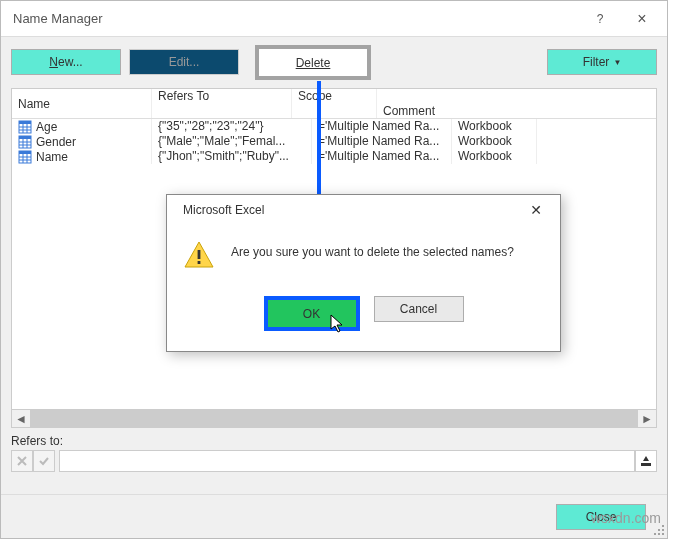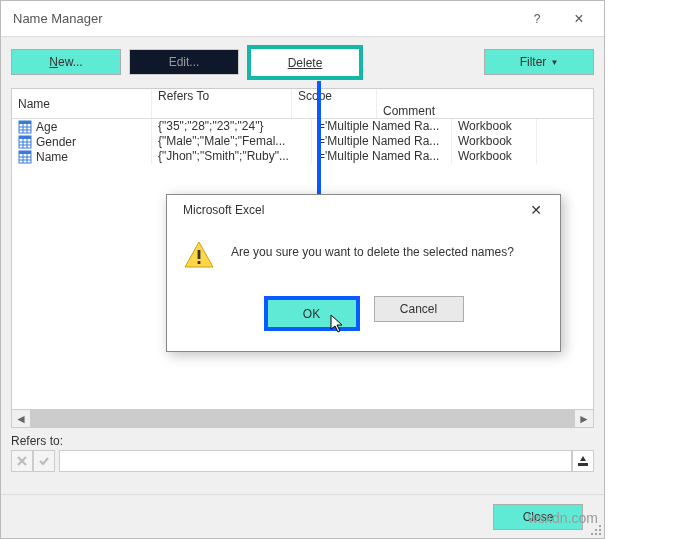--- a/index.html
+++ b/index.html
@@ -1,24 +1,24 @@
 <!DOCTYPE html>
 <html><head>
 <meta charset="utf-8">
 <style>
   * { box-sizing: border-box; font-family: "Segoe UI", Arial, sans-serif; font-size: 12px; }
   body { margin: 0; background: #fff; width: 690px; height: 539px; overflow: hidden; position: relative; }
-  .window { width: 605px; height: 539px; border: 1px solid #bbb; background: #f0f0f0; position: relative; }
+  .window { width: 668px; height: 539px; border: 1px solid #bbb; background: #f0f0f0; position: relative; }
   .titlebar { height: 36px; background: #fff; display: flex; align-items: center; padding: 0 4px 0 12px; border-bottom: 1px solid #ddd;}
   .titlebar .title { flex: 1; color: #555; font-size: 13px; }
   .titlebar .btn { width: 42px; height: 36px; display: flex; align-items: center; justify-content: center; color: #555; }
   .toolbar { padding: 12px 10px 8px 10px; display: flex; gap: 8px; }
   .tbtn { width: 110px; height: 26px; background: #5eead4; border: 1px solid #adadad; display: flex; align-items: center; justify-content: center; color: #333; cursor: pointer; }
-  .tbtn.disabled { color: #999; background: #0f172a; border-color: #ccc; cursor: default; }
-  .tbtn.highlight { border: 4px solid #14b8a6; background: #fff; height: 35px; width: 116px; margin-top: -4px; box-shadow: 0 0 0 1px #fff inset; }
+  .tbtn.disabled { color: #999; background: #0c4a6e; border-color: #ccc; cursor: default; }
+  .tbtn.highlight { border: 4px solid #a3a3a3; background: #fff; height: 35px; width: 116px; margin-top: -4px; box-shadow: 0 0 0 1px #fff inset; margin-left: 8px; }
   .spacer { flex: 1; }
   .tbtn .caret { margin-left: 4px; font-size: 8px;}
   
   .grid { margin: 0 10px; background: #fff; border: 1px solid #ccc; height: 322px; display: flex; flex-direction:column; }
   .ghead, .grow { display: flex; }
   .ghead { background: #fff; border-bottom: 1px solid #ddd; color:#333; flex: 0 0 auto; }
   .gcell { padding: 0 6px; overflow: hidden; text-overflow: ellipsis; white-space: nowrap; border-right: 1px solid #eee; }
   .ghead .gcell { font-weight: normal; color: #333; }
   .c1 { width: 140px; display:flex; align-items:center; gap:4px;}
   .c2 { width: 160px; }
@@ -49,21 +49,21 @@
   
   .modal { position:absolute; left:165px; top:193px; width:395px; height:158px; background:#fff; border:1px solid #888; box-shadow: 3px 3px 12px rgba(0,0,0,0.25);}
   .modal .mtitle { height:30px; display:flex; align-items:center; padding:0 4px 0 16px; color:#333; font-size:12px;}
   .modal .mtitle .mt { flex:1; }
   .modal .mtitle .mx { width:40px; height:24px; display:flex; align-items:center; justify-content:center; color:#333; font-size:14px;}
   .modal .mbody { padding: 14px 16px 0 16px; display:flex; align-items:flex-start; gap:16px;}
   .warn { width:32px; }
   .modal .msg { color:#333; padding-top:6px;}
   .modal .mfoot { display:flex; justify-content:center; gap:14px; margin-top:22px;}
   .modal .mbtn { width:90px; height:26px; display:flex; align-items:center; justify-content:center; background:#e9e9e9; border:1px solid #adadad; color:#333; cursor:pointer; }
-  .modal .mbtn.ok { border:4px solid #0a5bff; width:96px; height:35px; background:#5eead4; position:relative;}
+  .modal .mbtn.ok { border:4px solid #0a5bff; width:96px; height:35px; background:#22c55e; position:relative;}
   .cursor { position:absolute; width:16px; height:20px; pointer-events:none;}
   
   .arrow-down { position:absolute; left:316px; top:80px; width:4px; height:170px; background:#0a5bff; }
   .arrow-down .head { position:absolute; bottom:-14px; left:-10px; width:0; height:0; border-left:12px solid transparent; border-right:12px solid transparent; border-top:18px solid #0a5bff;}
   
   .watermark { position:absolute; right:6px; bottom:12px; font-size:14px; color:#9a9a9a; }
   .underline-key { text-decoration: underline; }
 </style>
 </head>
 <body>

